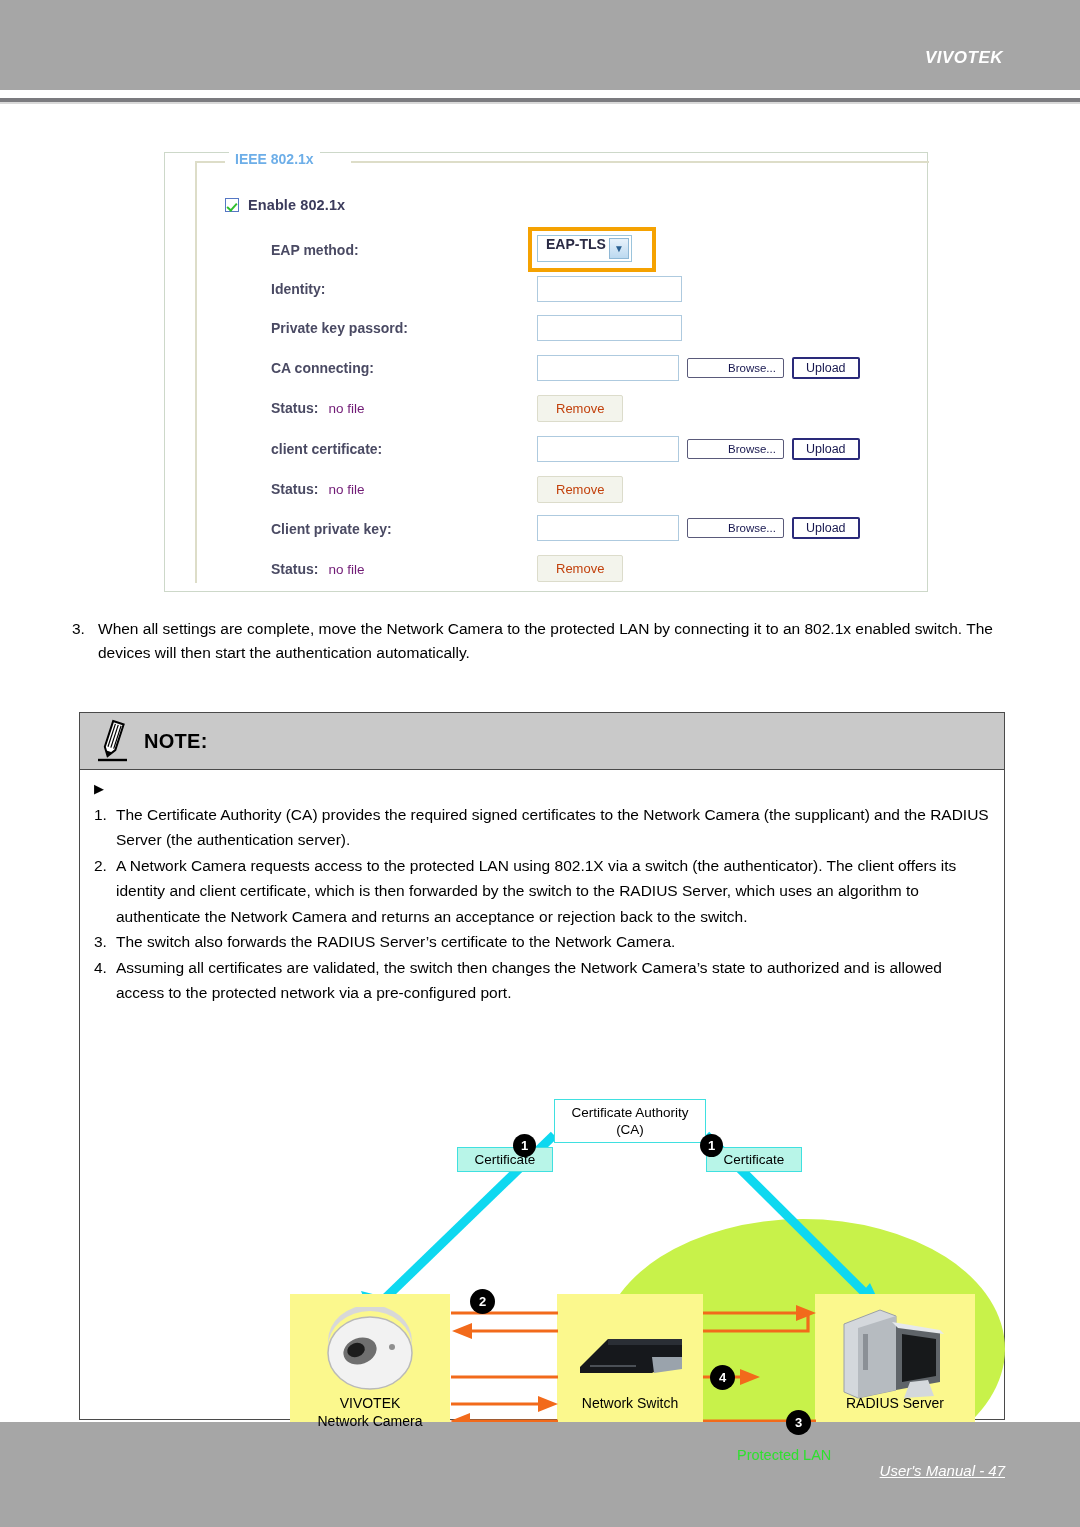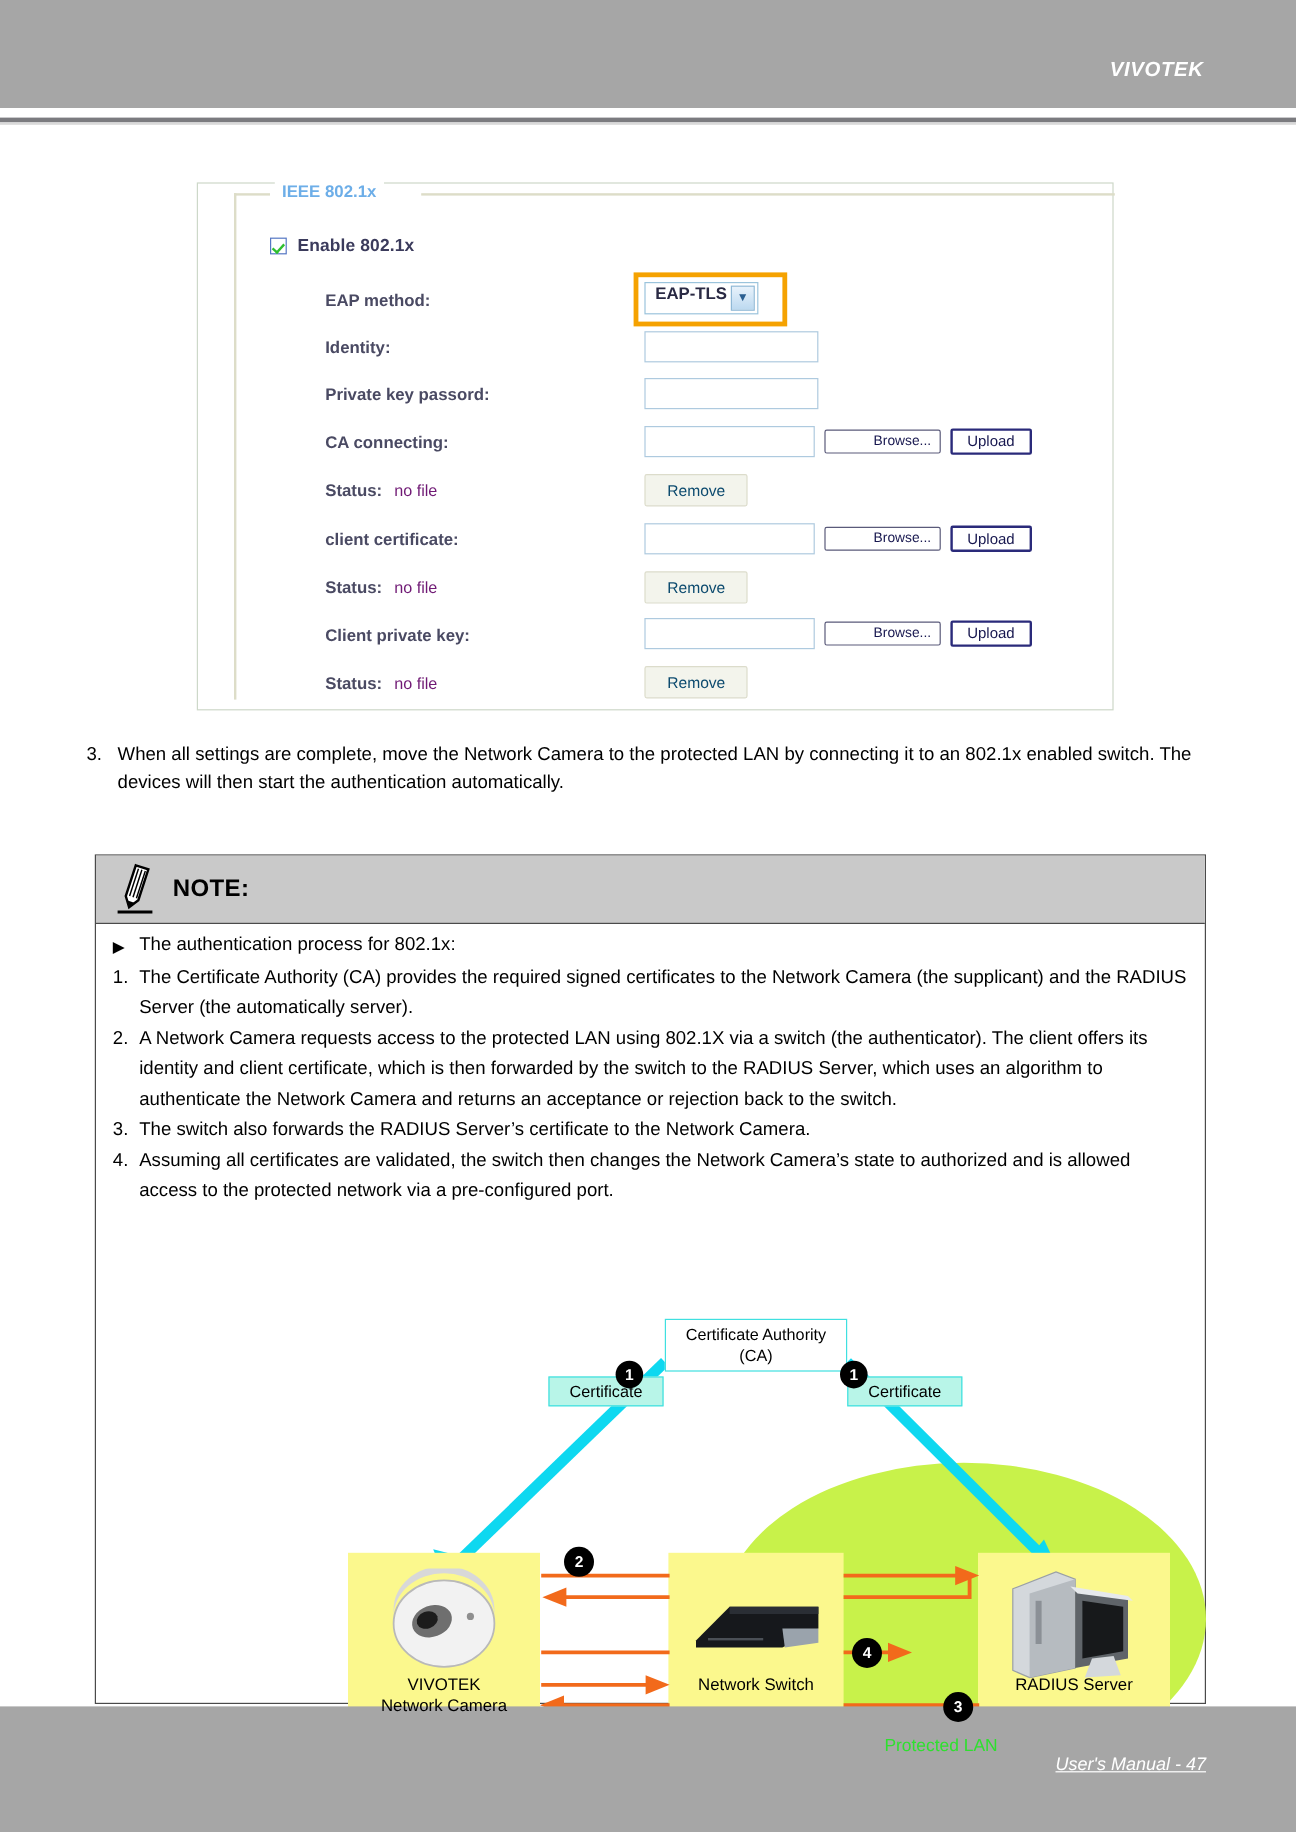--- a/index.html
+++ b/index.html
@@ -98,21 +98,21 @@
 
   .btn{
     font-size:11.5px;color:#17174f;background:#ffffff;
     border:1px solid #6a6a8a;box-sizing:border-box;
     padding:3px 7px;border-radius:2px;white-space:nowrap;
     box-shadow:inset 0 0 0 1px #fff;
   }
   .btn.browse{border:1px solid #5a5a7a;padding-left:40px;}
   .btn.upload{border:2px solid #2a2a7a;padding:2px 12px;font-size:12.5px;}
   .btn.remove{
-    color:#0c4a6e;background:#f3f4ec;border:1px solid #dcdccb;
+    color:#c2410c;background:#f3f4ec;border:1px solid #dcdccb;
     padding:5px 18px;font-size:13px;box-shadow:none;
   }
 
   
   .step3{
     position:absolute;left:72px;top:617px;width:940px;
     font-size:15.5px;color:#000;line-height:24px;
   }
   .step3 .num{position:absolute;left:0;top:0;}
   .step3 .txt{display:block;padding-left:26px;}
@@ -305,25 +305,24 @@
         </g>
         <line x1="2" y1="41" x2="31" y2="41" stroke="#000" stroke-width="2.4"></line>
       </svg>
     </span>
     <span class="note-title">NOTE:</span>
   </div>
 
   <div class="note-body">
     <div class="bullet-row">
       <span class="bullet-mark">▶</span>
-      <span>The authentication process for 802.1x:</span>
     </div>
     <div class="li-row">
       <span class="li-num">1.</span>
-      <span class="li-txt">The Certificate Authority (CA) provides the required signed certificates to the Network Camera (the supplicant) and the RADIUS Server (the automatically server).</span>
+      <span class="li-txt">The Certificate Authority (CA) provides the required signed certificates to the Network Camera (the supplicant) and the RADIUS Server (the authentication server).</span>
     </div>
     <div class="li-row">
       <span class="li-num">2.</span>
       <span class="li-txt">A Network Camera requests access to the protected LAN using 802.1X via a switch (the authenticator).  The client offers its identity and client certificate, which is then forwarded by the switch to the RADIUS Server, which uses an algorithm to authenticate the Network Camera and returns an acceptance or rejection back to the switch.</span>
     </div>
     <div class="li-row">
       <span class="li-num">3.</span>
       <span class="li-txt">The switch also forwards the RADIUS Server’s certificate to the Network Camera.</span>
     </div>
     <div class="li-row">

